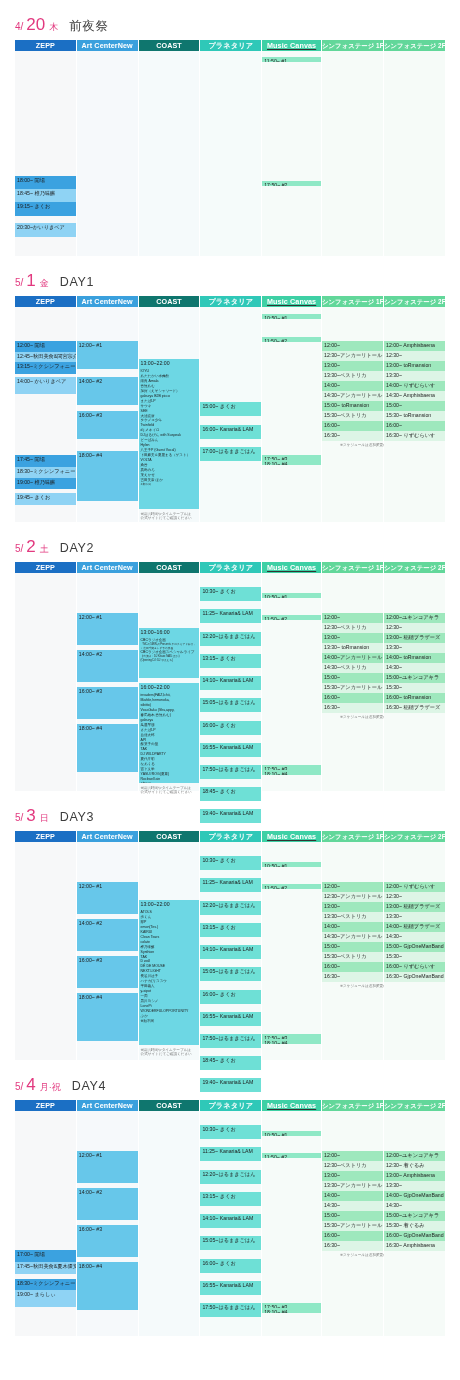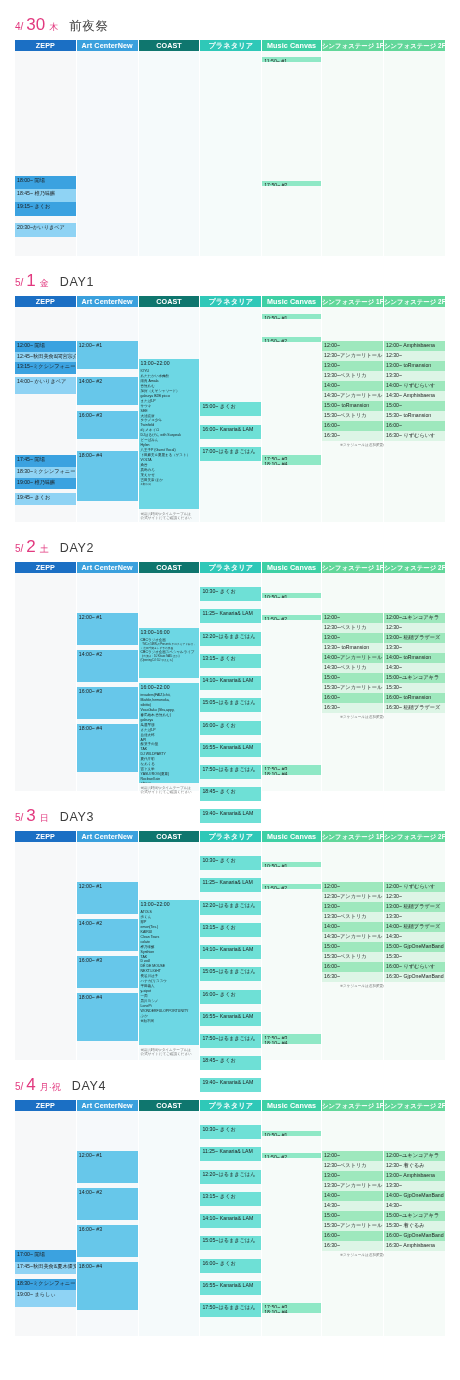--- a/index.html
+++ b/index.html
@@ -47,21 +47,21 @@
   .d-w { font-size:9px; color:#e2397f; margin-left:1px; }
   .d-label { font-size:12.5px; color:#3d3d3d; margin-left:11px; letter-spacing:.6px; }
 
   
   .tt { display:flex; width:430px; }
   .col { position:relative; }
   .c-zepp    { width:62px; }
   .c-acn     { width:62px; }
   .c-coast   { width:62px; }
   .c-plan    { width:62px; }
-  .c-mc      { width:60px; }
+  .c-mc      { width:60px;text-decoration:underline; }
   .c-s1      { width:61px; }
   .c-s2      { width:61px; }
   .col + .col { margin-left:1px; }
 
   .hd {
     height:11px; line-height:11px; text-align:center;
     font-size:7.2px; color:#fff; font-weight:700; white-space:nowrap;
     overflow:hidden; letter-spacing:.1px;
   }
   .hd-zepp  { background:#1b6fc4; }
@@ -107,21 +107,21 @@
 </head>
 <body>
 
 <div class="page">
 
 
   <div id="days-root">
       <div class="day-block">
         <div class="day-title">
           <span class="d-m">4/</span>
-          <span class="d-d">30</span>
+          <span class="d-d">20</span>
           <span class="d-w">木</span>
           <span class="d-label">前夜祭</span>
         </div>
         <div class="tt">
           <div class="col c-zepp">
             <div class="hd hd-zepp">ZEPP</div>
             <div class="body-col bg-zepp" style="height: 205px;">
               <div class="ev e-zepp-d" style="top: 125px; height: 13px;">18:00~ 開場</div>
               <div class="ev e-zepp-l" style="top: 138px; height: 13px;">18:45~ 椎乃味醂</div>
               <div class="ev e-zepp-d" style="top: 151px; height: 14px;">19:15~ きくお</div>

